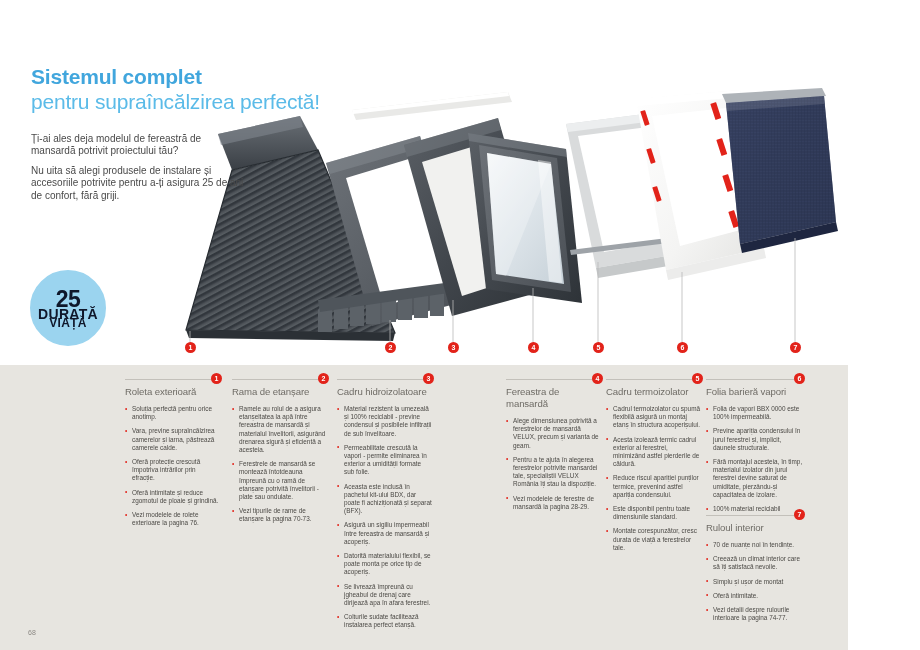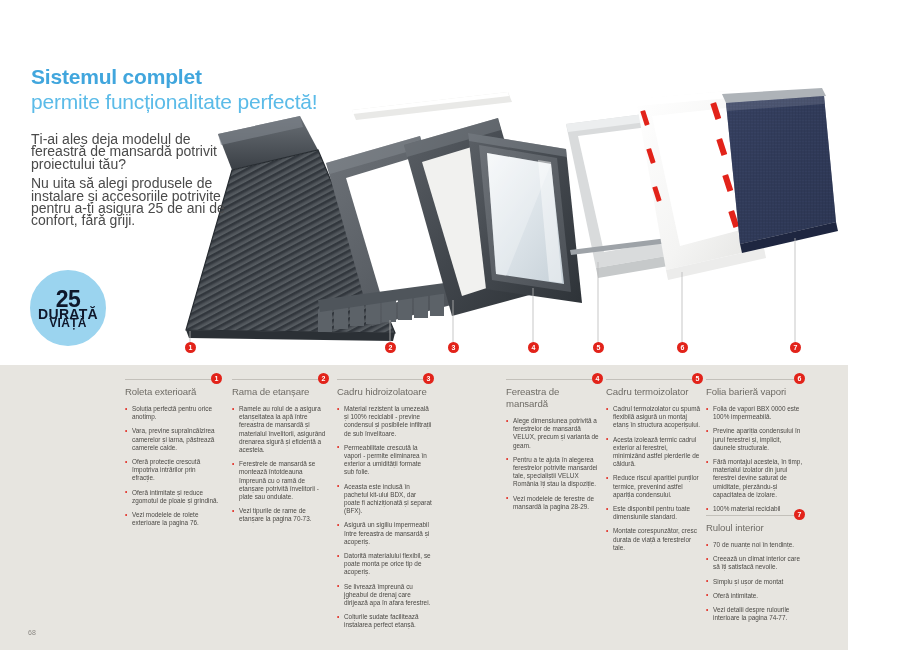--- a/index.html
+++ b/index.html
@@ -31,21 +31,21 @@
     font-family: "Liberation Sans", sans-serif;
   }
   .title-line2 {
     font-size: 21px; font-weight: normal; color: #5bbbe8;
     letter-spacing: -0.2px; line-height: 25px;
     font-family: "Liberation Sans", sans-serif;
   }
 
   #intro { position: absolute; left: 31px; top: 133px; width: 215px; }
   #intro p {
-    font-size: 14px; line-height: 12.4px; color: #4a4a4a;
+    font-size: 10px; line-height: 12.4px; color: #4a4a4a;
     margin-bottom: 7px;
   }
   #intro p:last-child { margin-bottom: 0; }
 
   
   #badge {
     position: absolute; left: 30px; top: 270px;
     width: 76px; height: 76px; border-radius: 50%;
     border: 3px solid #9bd4ef;
     display: flex; flex-direction: column;
@@ -265,21 +265,21 @@
         <line x1="453" y1="300" x2="453" y2="343"></line>
         <line x1="533" y1="288" x2="533" y2="343"></line>
         <line x1="598" y1="262" x2="598" y2="343"></line>
         <line x1="682" y1="272" x2="682" y2="343"></line>
         <line x1="795" y1="238" x2="795" y2="343"></line>
       </g>
     </svg>
 
     <div id="title-block">
       <div class="title-line1">Sistemul complet</div>
-      <div class="title-line2">permite funcționalitate perfectă!</div>
+      <div class="title-line2">pentru supraîncălzirea perfectă!</div>
     </div>
 
     <div id="intro">
       <p>Ți-ai ales deja modelul de fereastră de mansardă potrivit proiectului tău?</p>
       <p>Nu uita să alegi produsele de instalare și accesoriile potrivite pentru a-ți asigura 25 de ani de confort, fără griji.</p>
     </div>
 
     <div id="badge">
       <div class="b-num">25</div>
       <div class="b-l1">DURATĂ</div>

